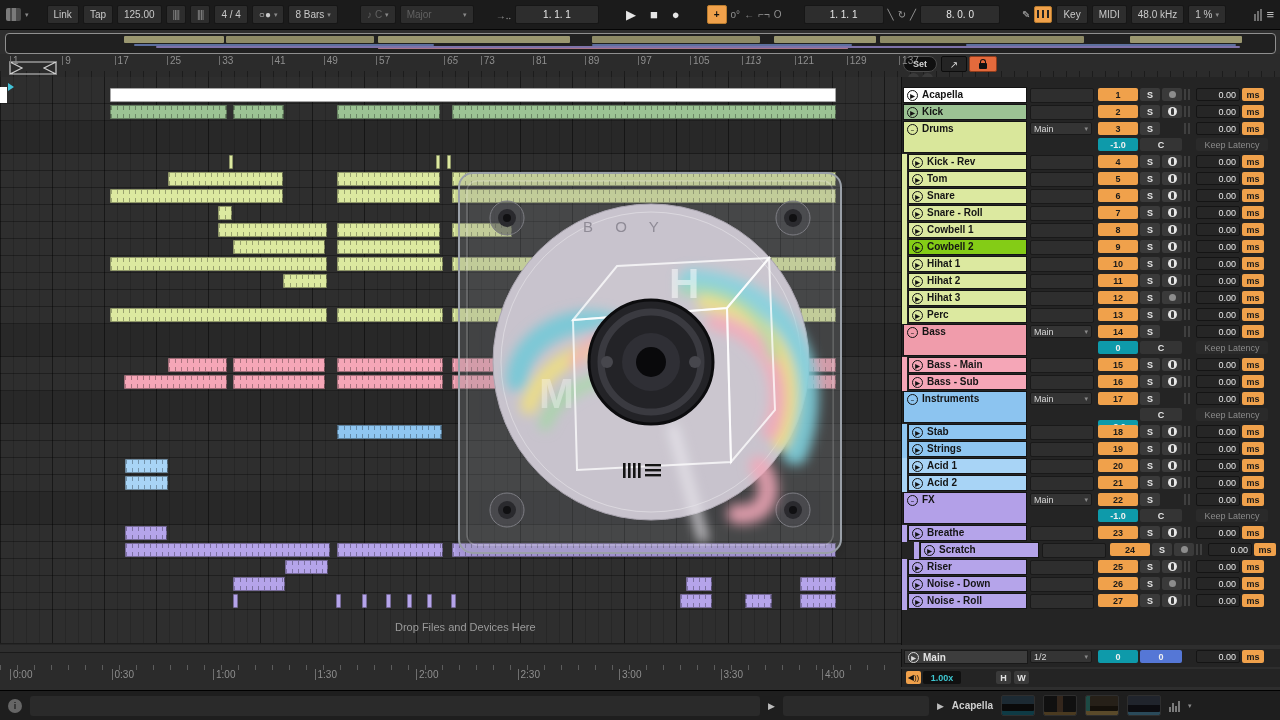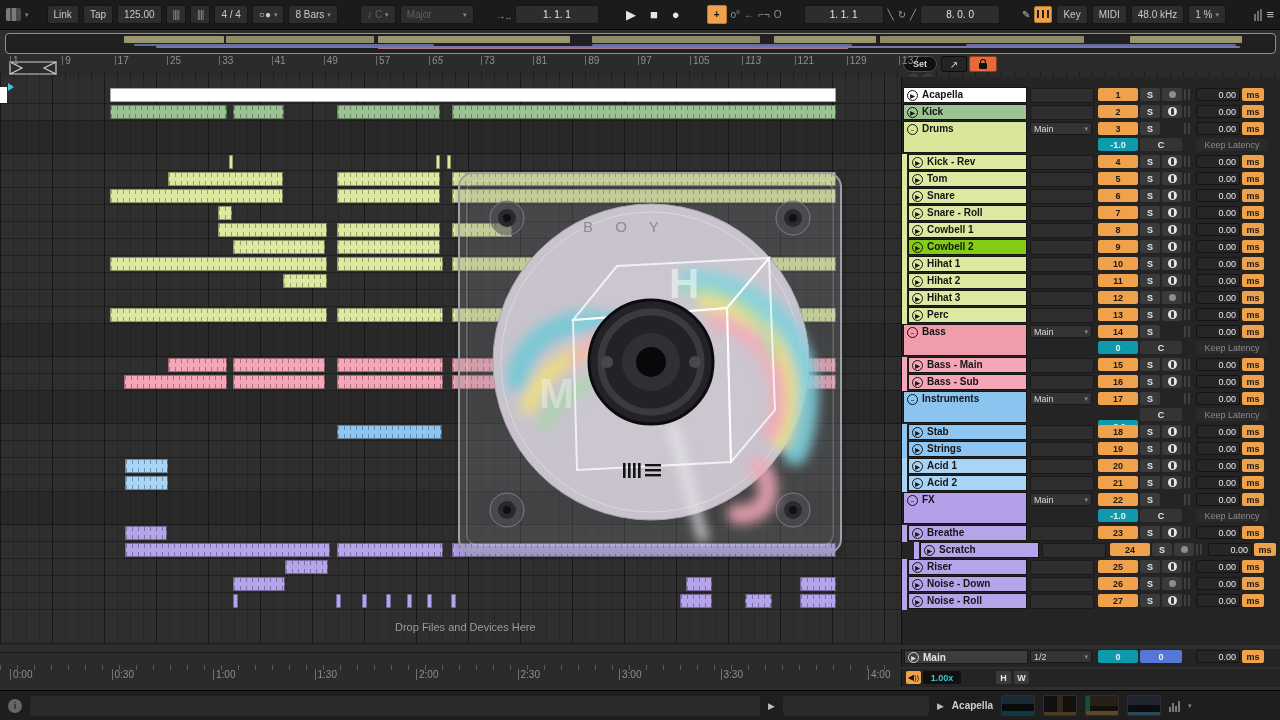--- a/index.html
+++ b/index.html
@@ -247,21 +247,21 @@
         <span>→</span>
       </span>
   <span class="bar-num" style="left: 10px;">1</span>
       <span class="bar-num" style="left: 62.3px;">9</span>
       <span class="bar-num" style="left: 114.6px;">17</span>
       <span class="bar-num" style="left: 166.9px;">25</span>
       <span class="bar-num" style="left: 219.2px;">33</span>
       <span class="bar-num" style="left: 271.5px;">41</span>
       <span class="bar-num" style="left: 323.8px;">49</span>
       <span class="bar-num" style="left: 376.1px;">57</span>
-      <span class="bar-num" style="left: 429px; font-style: italic;">65</span>
+      <span class="bar-num" style="left: 444px; font-style: italic;">65</span>
       <span class="bar-num" style="left: 480.7px;">73</span>
       <span class="bar-num" style="left: 533px;">81</span>
       <span class="bar-num" style="left: 585.3px;">89</span>
       <span class="bar-num" style="left: 637.6px;">97</span>
       <span class="bar-num" style="left: 689.9px;">105</span>
       <span class="bar-num" style="left: 742.2px; font-style: italic;">113</span>
       <span class="bar-num" style="left: 794.5px;">121</span>
       <span class="bar-num" style="left: 846.8px;">129</span>
       <span class="bar-num" style="left: 899.1px;">137</span>
     </div>
@@ -442,21 +442,21 @@
 
   <div id="timeruler" class="abs">
       <span class="time-lab" style="left: 10px;">0:00</span>
       <span class="time-lab" style="left: 111.5px;">0:30</span>
       <span class="time-lab" style="left: 213px;">1:00</span>
       <span class="time-lab" style="left: 314.5px;">1:30</span>
       <span class="time-lab" style="left: 416px;">2:00</span>
       <span class="time-lab" style="left: 517.5px;">2:30</span>
       <span class="time-lab" style="left: 619px;">3:00</span>
       <span class="time-lab" style="left: 720.5px;">3:30</span>
-      <span class="time-lab" style="left: 868px;">4:00</span>
+      <span class="time-lab" style="left: 822px;">4:00</span>
     </div>
 
   <div id="panel" class="abs">
       <div class="prow" style="top: 10px; height: 17px;">
         <div class="namecell" style="left: 1px; width: 124px; background: rgb(255, 255, 255);">
           <span class="playcirc">▶</span>
           <span>Acapella</span>
         </div>
         <span class="iobox"></span>
         <span class="chip chip-num">

